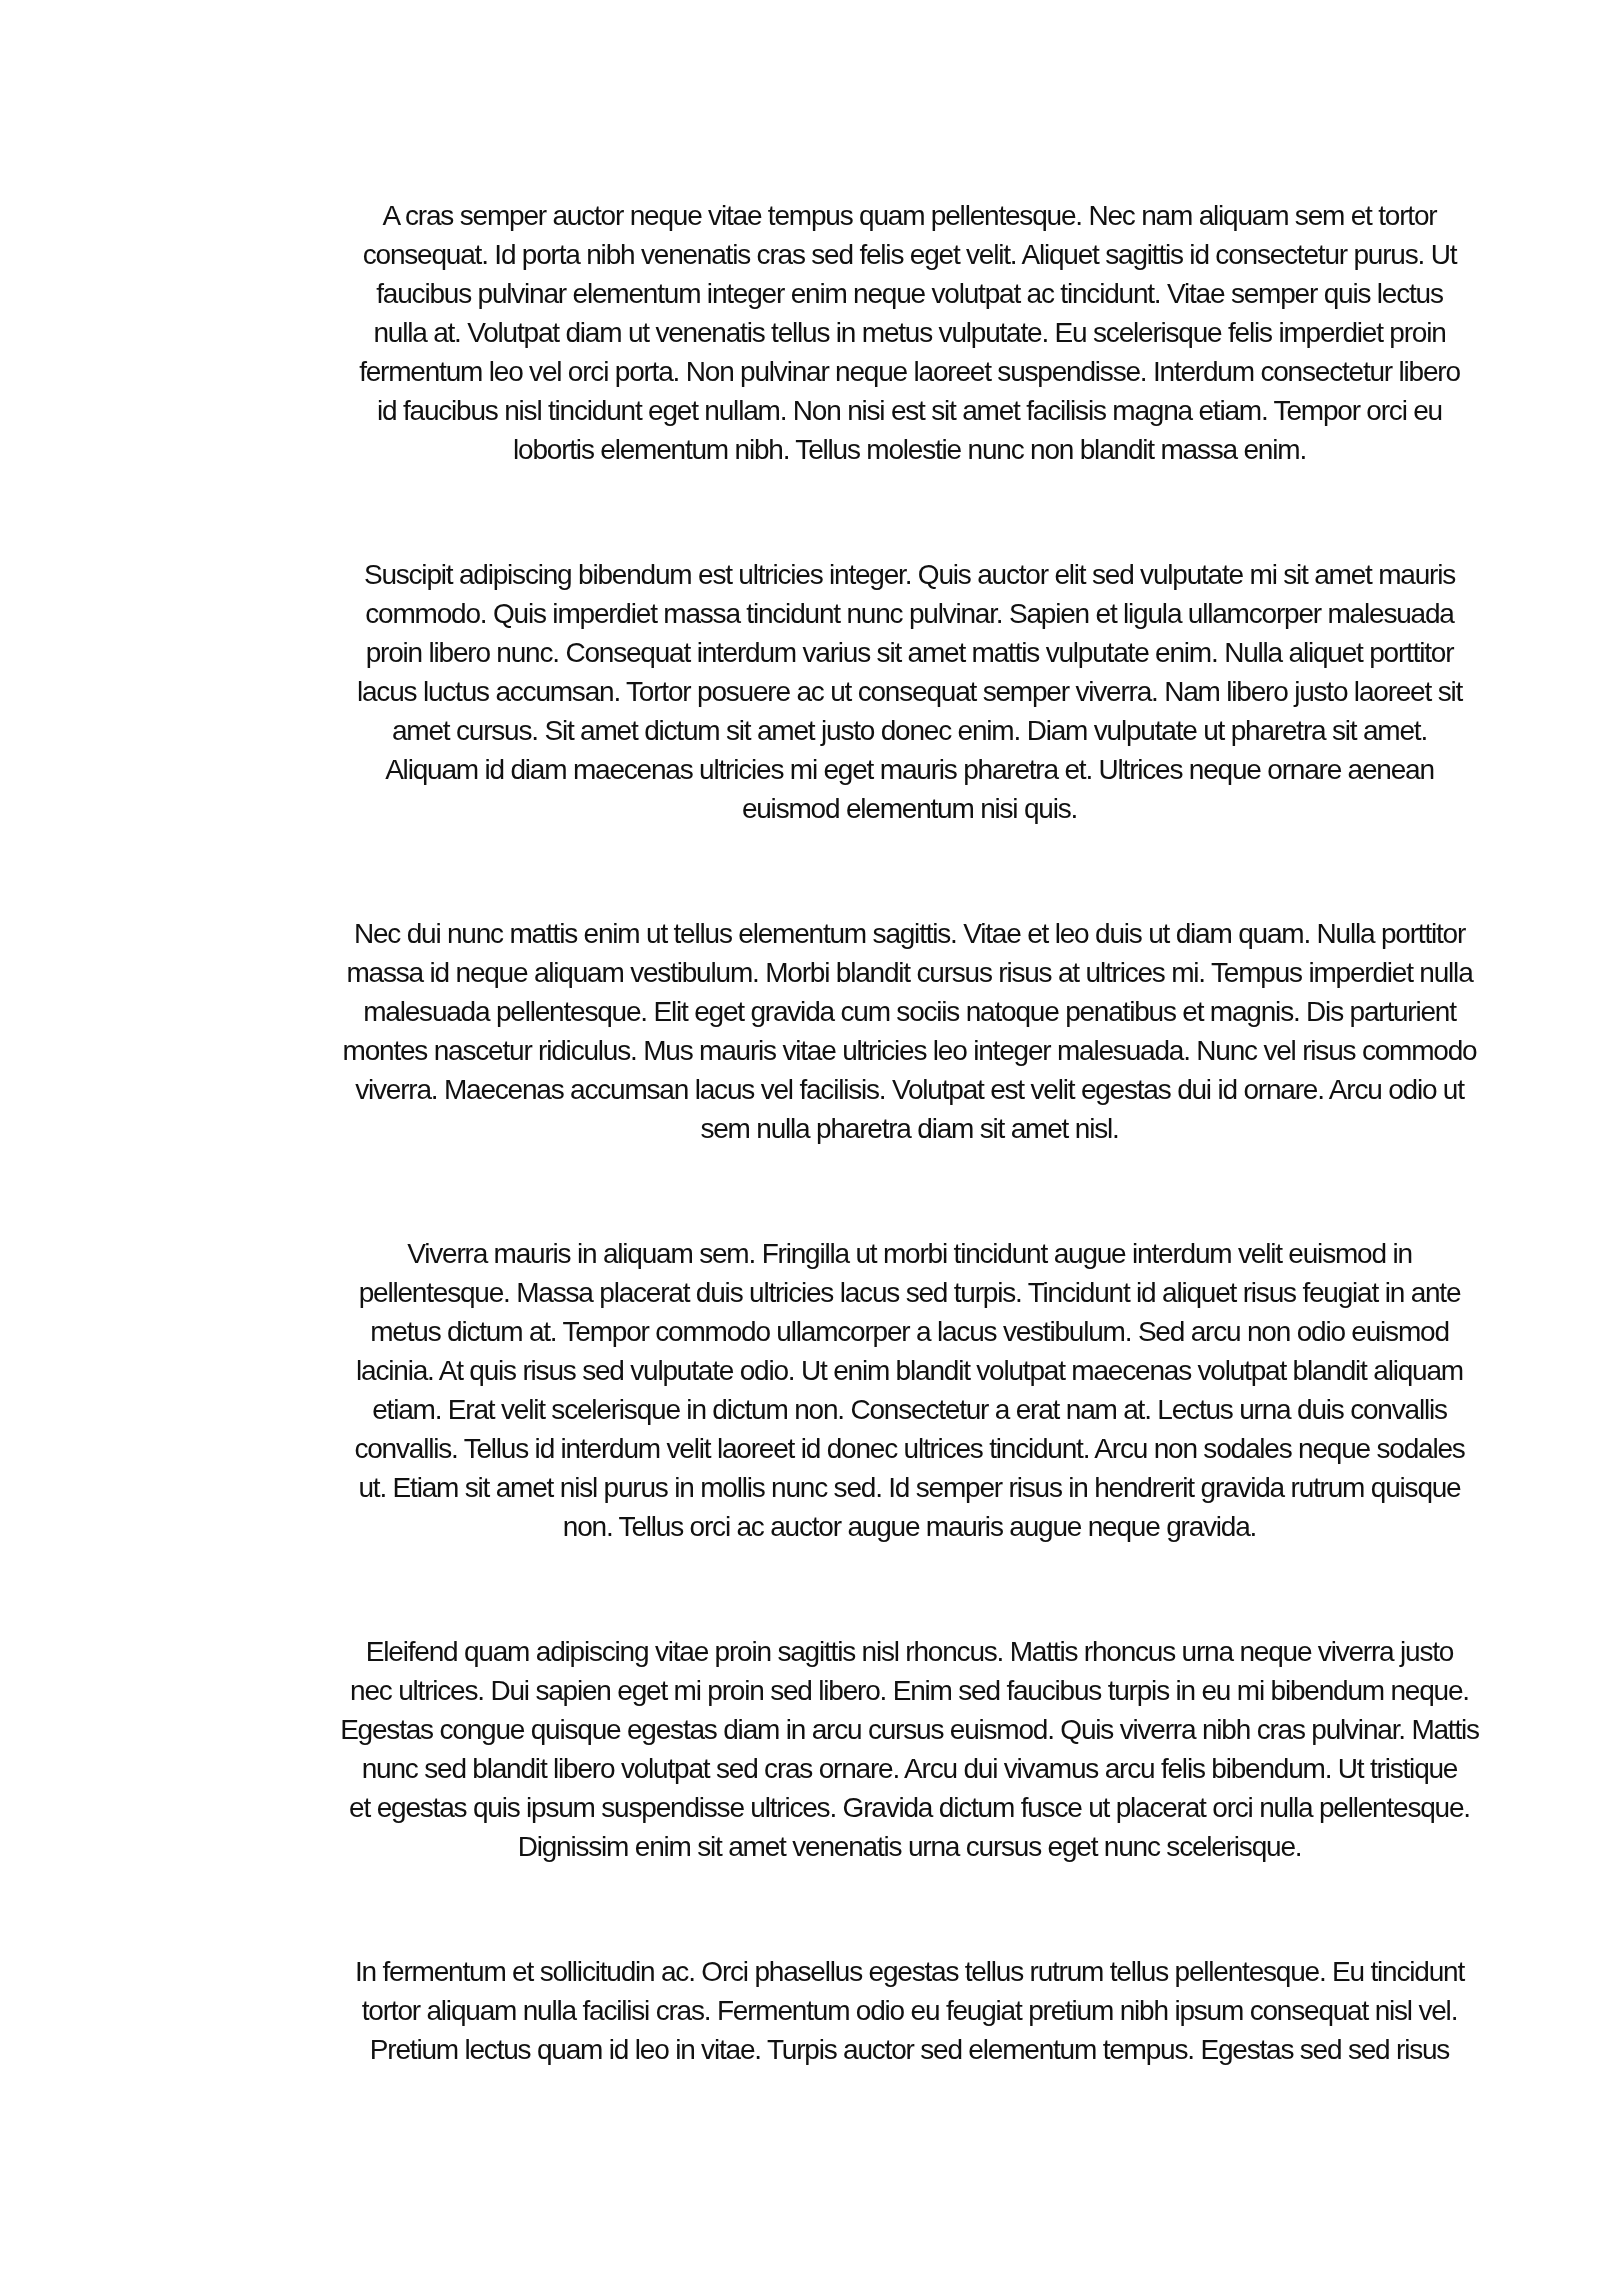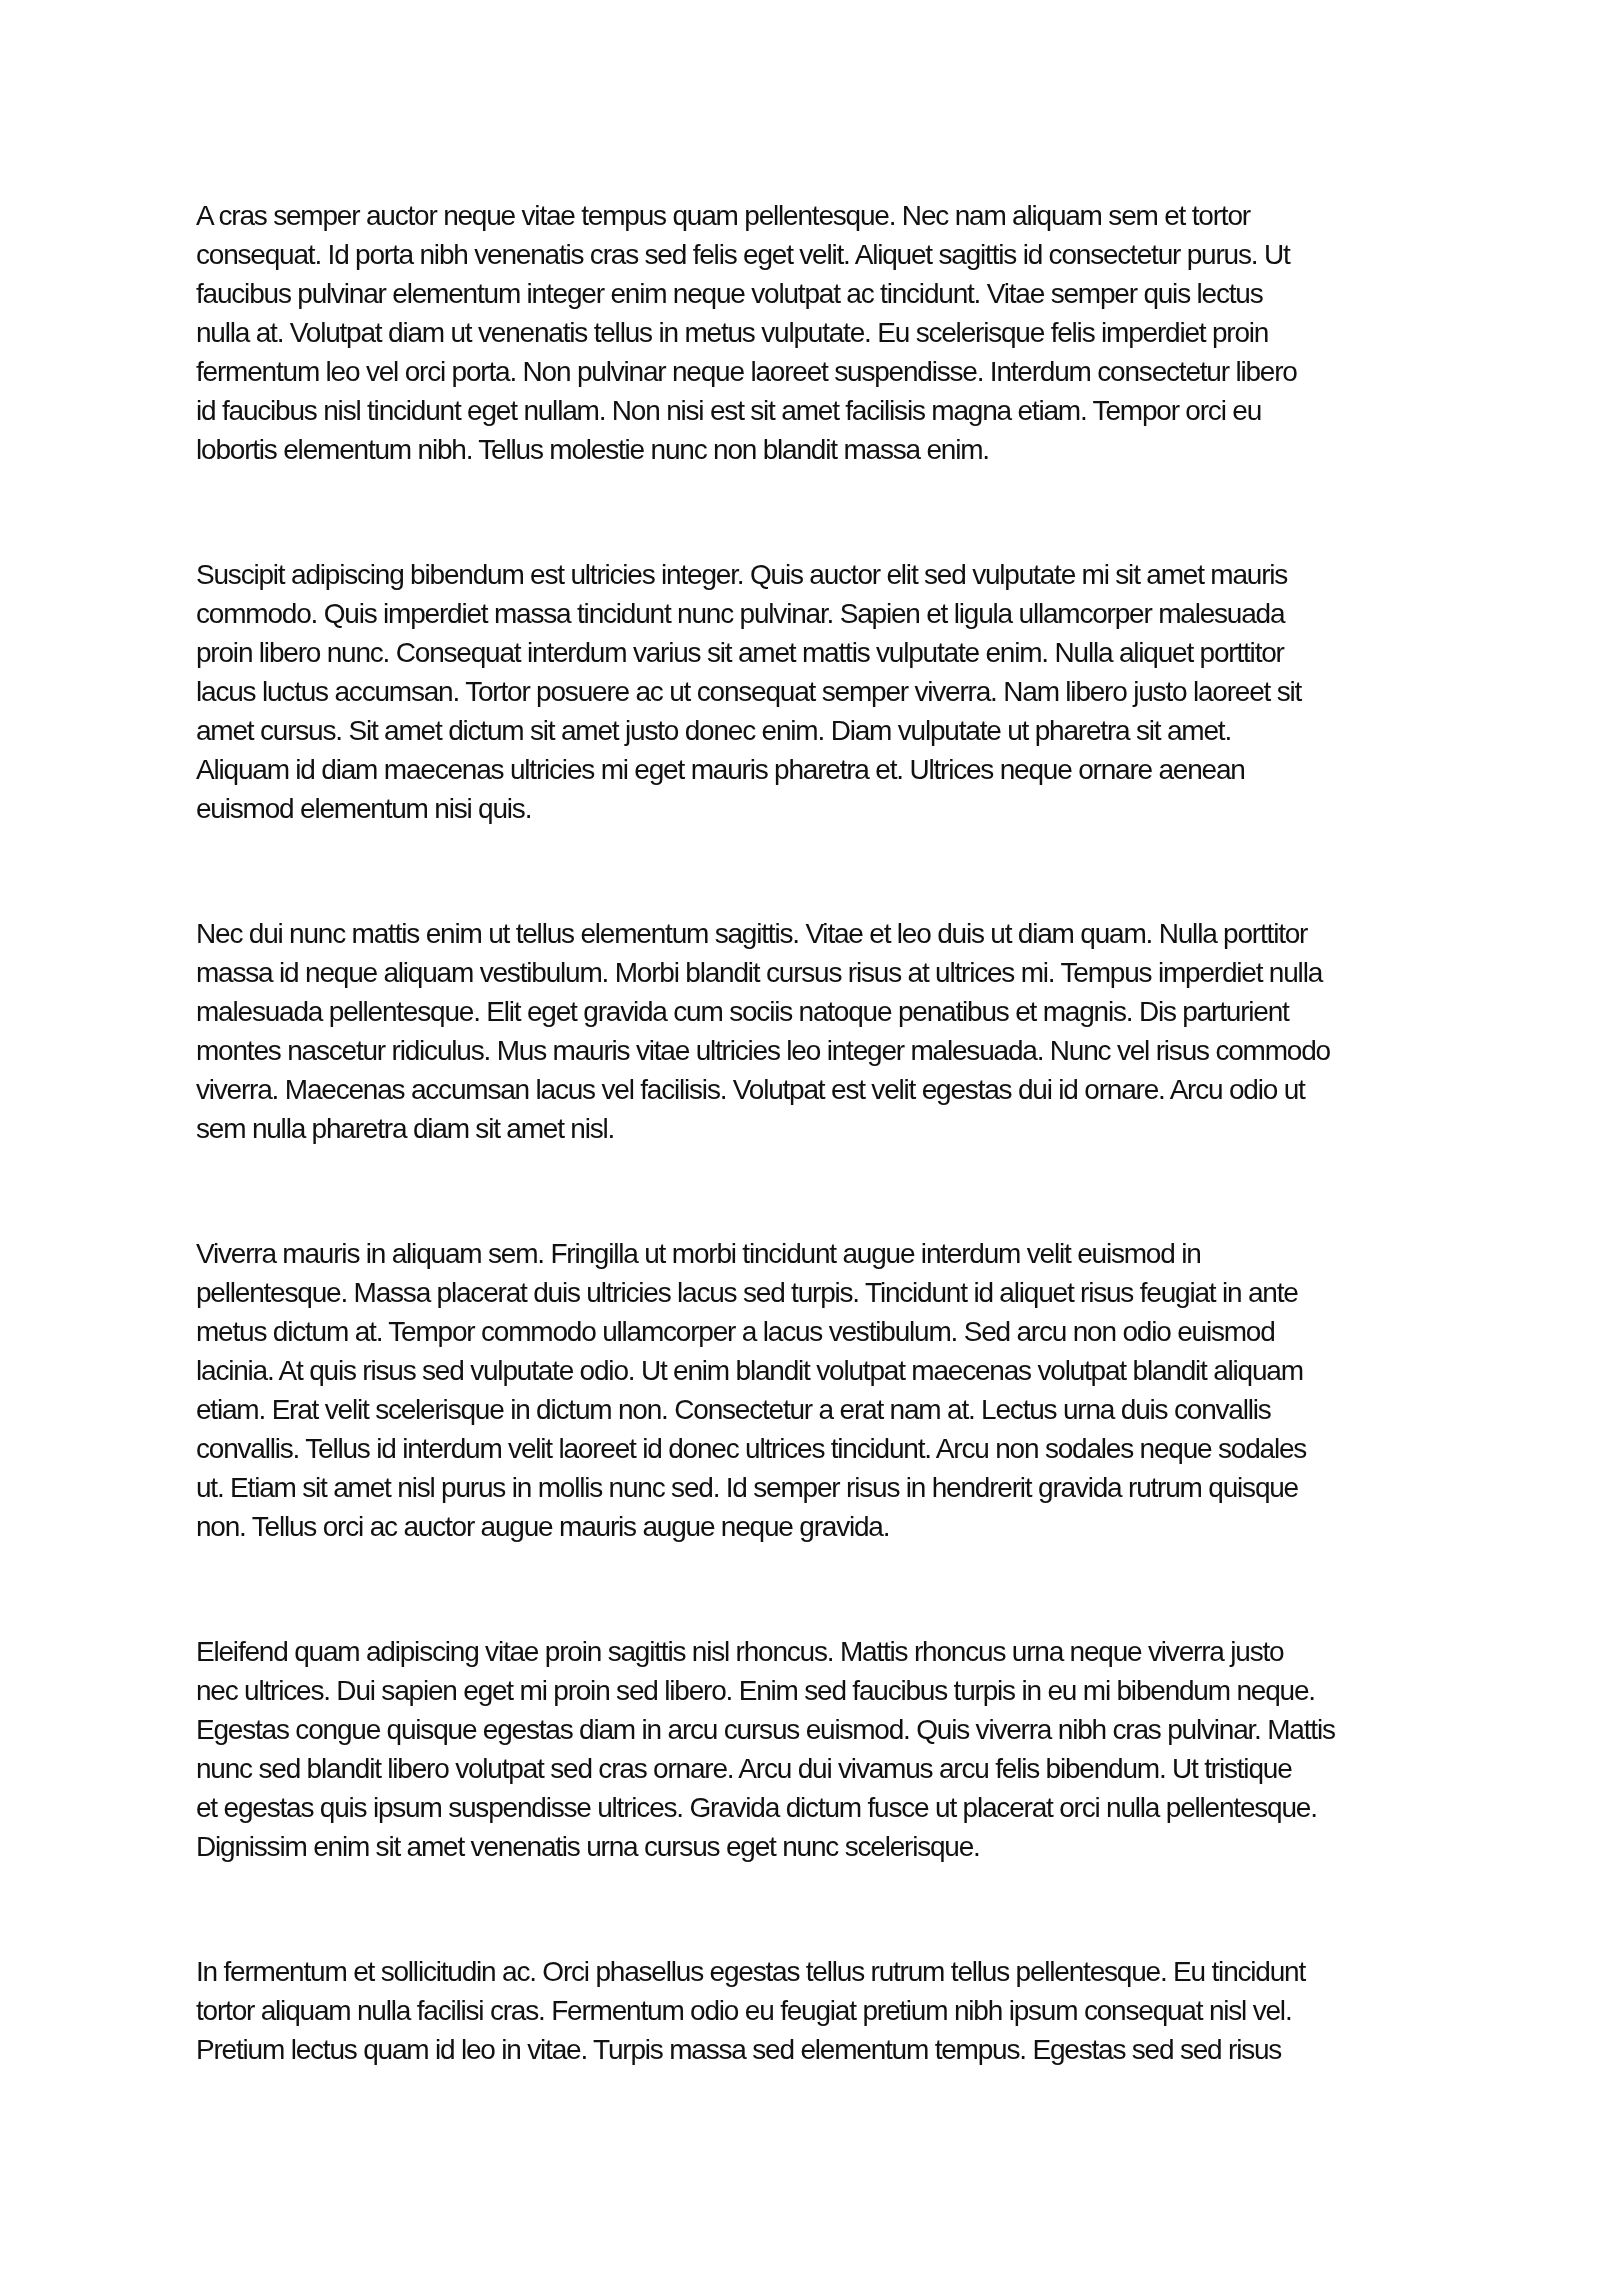--- a/index.html
+++ b/index.html
@@ -15,20 +15,21 @@
   }
   .page {
     box-sizing: border-box;
     width: 1623px;
     height: 2295px;
     background: #ffffff;
     padding: 196px 0 0 196px;
   }
   .doc-body {
     width: 1427px;
+    text-align: center;
   }
   .para {
     margin: 0 0 86px 0;
     font-size: 28px;
     line-height: 39px;
     letter-spacing: -1.2px;
     color: #111111;
     white-space: pre;
     font-weight: 400;
   }
@@ -67,16 +68,16 @@
 ut. Etiam sit amet nisl purus in mollis nunc sed. Id semper risus in hendrerit gravida rutrum quisque
 non. Tellus orci ac auctor augue mauris augue neque gravida.</p>
       <p class="para">Eleifend quam adipiscing vitae proin sagittis nisl rhoncus. Mattis rhoncus urna neque viverra justo
 nec ultrices. Dui sapien eget mi proin sed libero. Enim sed faucibus turpis in eu mi bibendum neque.
 Egestas congue quisque egestas diam in arcu cursus euismod. Quis viverra nibh cras pulvinar. Mattis
 nunc sed blandit libero volutpat sed cras ornare. Arcu dui vivamus arcu felis bibendum. Ut tristique
 et egestas quis ipsum suspendisse ultrices. Gravida dictum fusce ut placerat orci nulla pellentesque.
 Dignissim enim sit amet venenatis urna cursus eget nunc scelerisque.</p>
       <p class="para">In fermentum et sollicitudin ac. Orci phasellus egestas tellus rutrum tellus pellentesque. Eu tincidunt
 tortor aliquam nulla facilisi cras. Fermentum odio eu feugiat pretium nibh ipsum consequat nisl vel.
-Pretium lectus quam id leo in vitae. Turpis massa sed elementum tempus. Egestas sed sed risus</p>
+Pretium lectus quam id leo in vitae. Turpis auctor sed elementum tempus. Egestas sed sed risus</p>
     </div>
 </div>
 
 
 </body></html>

